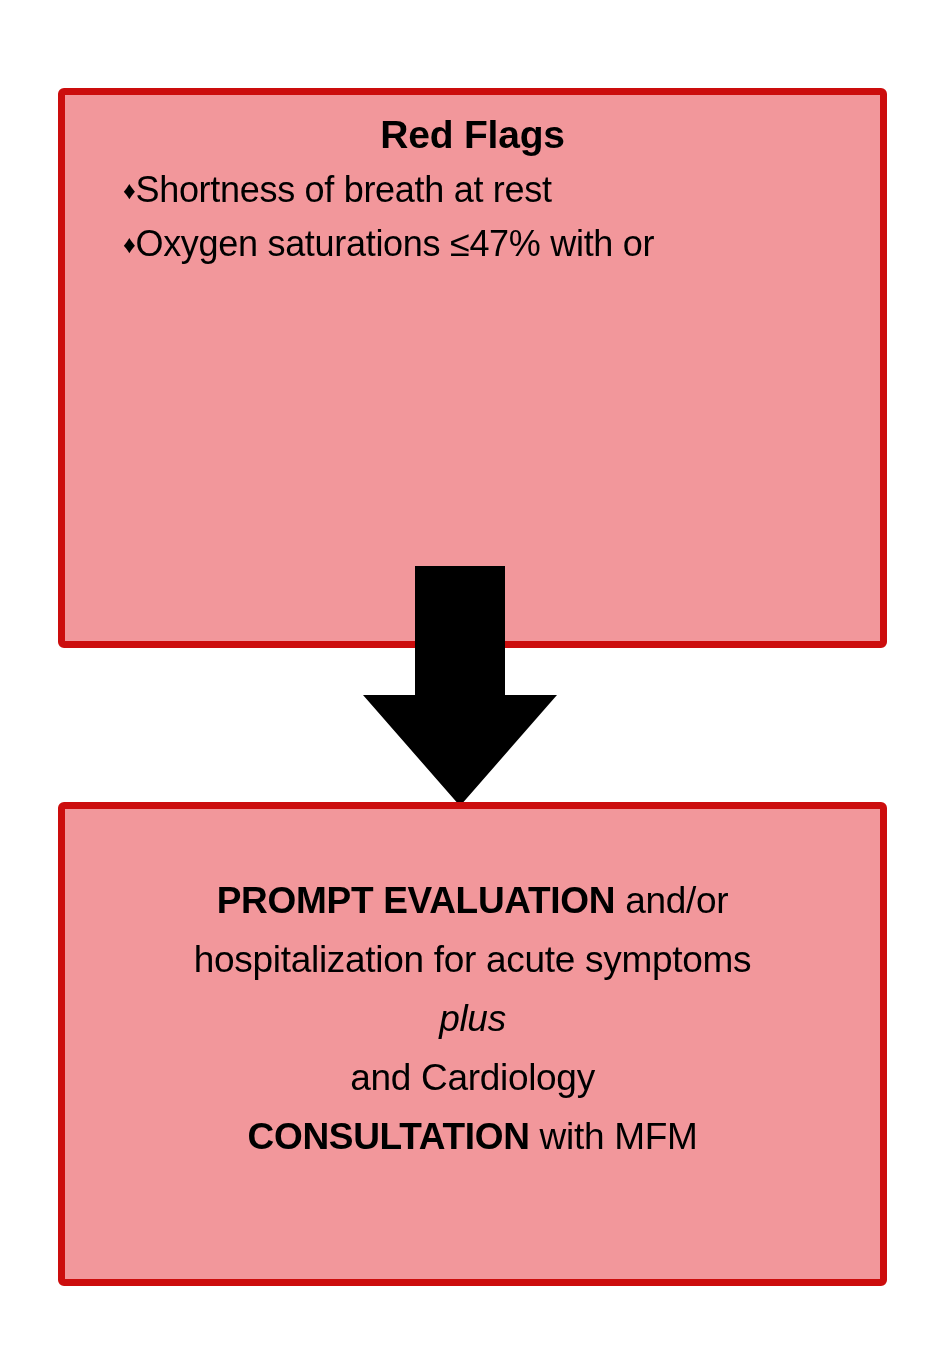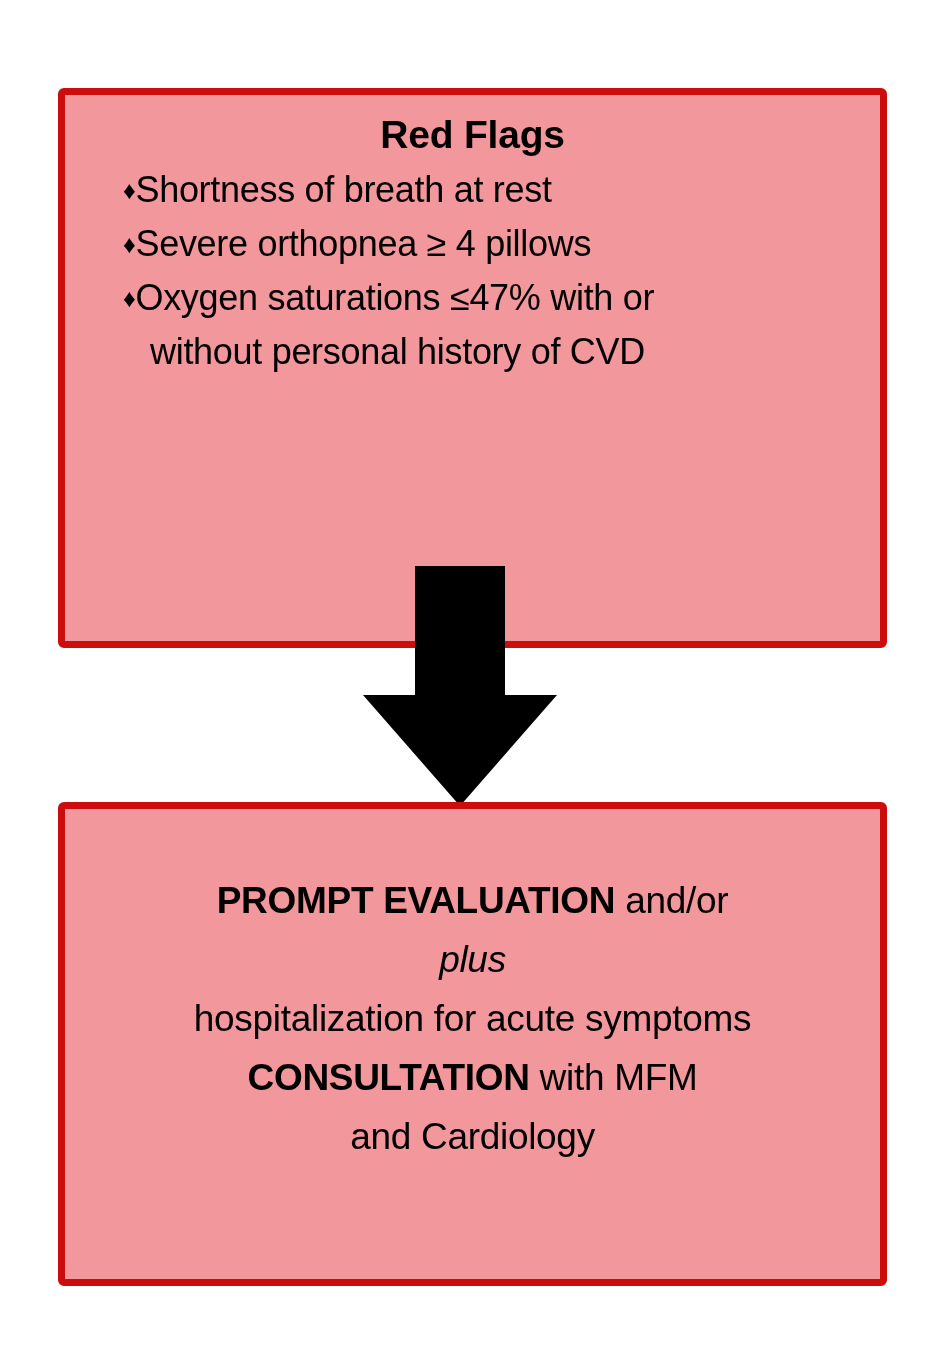--- a/index.html
+++ b/index.html
@@ -117,59 +117,55 @@
   <div class="flow-box" id="red-flags-box">
 
     <div class="rf-title">Red Flags</div>
 
     <div class="rf-list">
 
       <div class="rf-item">
         <span class="rf-bullet">♦</span><span>Shortness of breath at rest</span>
       </div>
 
-      <div class="rf-item">
-        <span class="rf-bullet">♦</span><span>Severe orthopnea ≥ 4 pillows</span>
-      </div>
 
 
 
 
       <div class="rf-item">
         <span class="rf-bullet">♦</span><span>Oxygen saturations ≤47% with or</span>
-        <span class="rf-cont">without personal history of CVD</span>
       </div>
 
     </div>
   </div>
 
   <svg id="flow-arrow" viewBox="0 0 194 240" preserveAspectRatio="none">
     <polygon points="52,0 142,0 142,129 194,129 97,240 0,129 52,129" fill="#000000"></polygon>
   </svg>
 
   <div class="flow-box" id="action-box">
 
     <div class="action-text">
 
       <span class="action-line">
         <span class="b">PROMPT EVALUATION</span><span> and/or</span>
       </span>
 
       <span class="action-line">
+        <span>hospitalization for acute symptoms</span>
+      </span>
+
+      <span class="action-line">
         <span class="i">plus</span>
       </span>
 
       <span class="action-line">
-        <span>hospitalization for acute symptoms</span>
+        <span>and Cardiology</span>
       </span>
 
       <span class="action-line">
         <span class="b">CONSULTATION</span><span> with MFM</span>
-      </span>
-
-      <span class="action-line">
-        <span>and Cardiology</span>
       </span>
 
     </div>
   </div>
 
 </div>
 
 </body></html>

